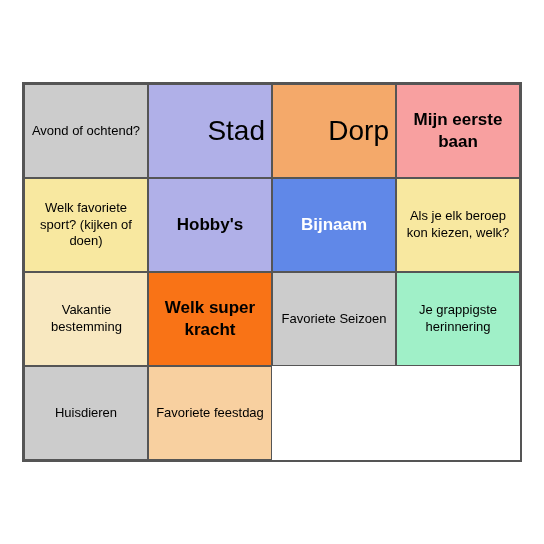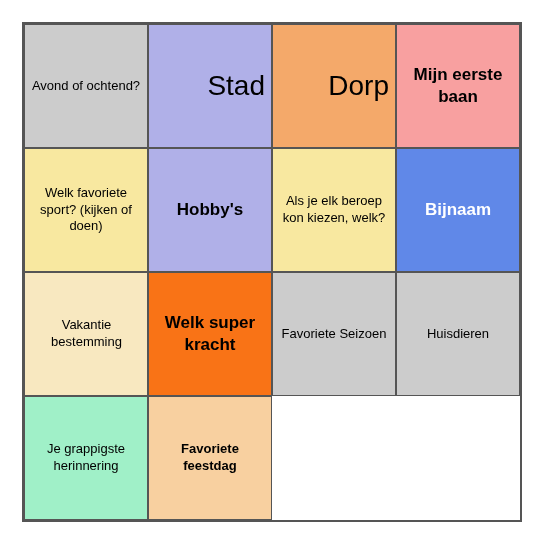--- a/index.html
+++ b/index.html
@@ -7,21 +7,21 @@
       width: 544px;
       height: 544px;
       display: flex;
       align-items: center;
       justify-content: center;
       background: #fff;
       font-family: Arial, sans-serif;
     }
     .bingo-card {
       width: 500px;
-      height: 500px;
+      height: 380px;
       border: 2px solid #555;
       display: grid;
       grid-template-columns: repeat(4, 1fr);
       grid-template-rows: repeat(4, 1fr);
     }
     .cell {
       border: 1.5px solid #555;
       display: flex;
       align-items: center;
       justify-content: center;
@@ -58,21 +58,21 @@
     
     .r2c0 { background: #6088e8; color: #fff; }
     .r2c1 { background: #f8e8a0; }
     .r2c2 { background: #f8e8c0; padding-left: 7px; }
     .r2c3 { background: #f97316; }
 
     
     .r3c0 { background: #cccccc; }
     .r3c1 { background: #cccccc; }
     .r3c2 { background: #a0f0c8; }
-    .r3c3 { background: #f8d0a0; font-weight: bold; }
+    .r3c3 { background: #f8d0a0; }
   </style>
 </head>
 <body>
 
 <div class="bingo-card">
 
   <div class="cell r0c0">
     <span>Avond of ochtend?</span>
   </div>
   <div class="cell r0c2 large-text">
@@ -85,38 +85,38 @@
   <div class="cell r1c0 medium-text">
     <span>Mijn eerste baan</span>
   </div>
   <div class="cell r1c1 small-text">
     <span>Welk favoriete sport? (kijken of doen)</span>
   </div>
   <div class="cell r1c2 medium-text">
     <span>Hobby's</span>
   </div>
 
+  <div class="cell r2c0 medium-text">
+    <span>Bijnaam</span>
+  </div>
   <div class="cell r2c1 small-text">
     <span>Als je elk beroep kon kiezen, welk?</span>
-  </div>
-  <div class="cell r2c0 medium-text">
-    <span>Bijnaam</span>
   </div>
   <div class="cell r2c2 small-text">
     <span>Vakantie bestemming</span>
   </div>
   <div class="cell r2c3 medium-text">
     <span>Welk super kracht</span>
   </div>
 
   <div class="cell r3c0">
     <span>Favoriete Seizoen</span>
   </div>
+  <div class="cell r3c2 small-text">
+    <span>Je grappigste herinnering</span>
+  </div>
   <div class="cell r3c1">
     <span>Huisdieren</span>
-  </div>
-  <div class="cell r3c2 small-text">
-    <span>Je grappigste herinnering</span>
   </div>
   <div class="cell r3c3">
     <span>Favoriete feestdag</span>
   </div>
 </div>
 
 </body></html>

